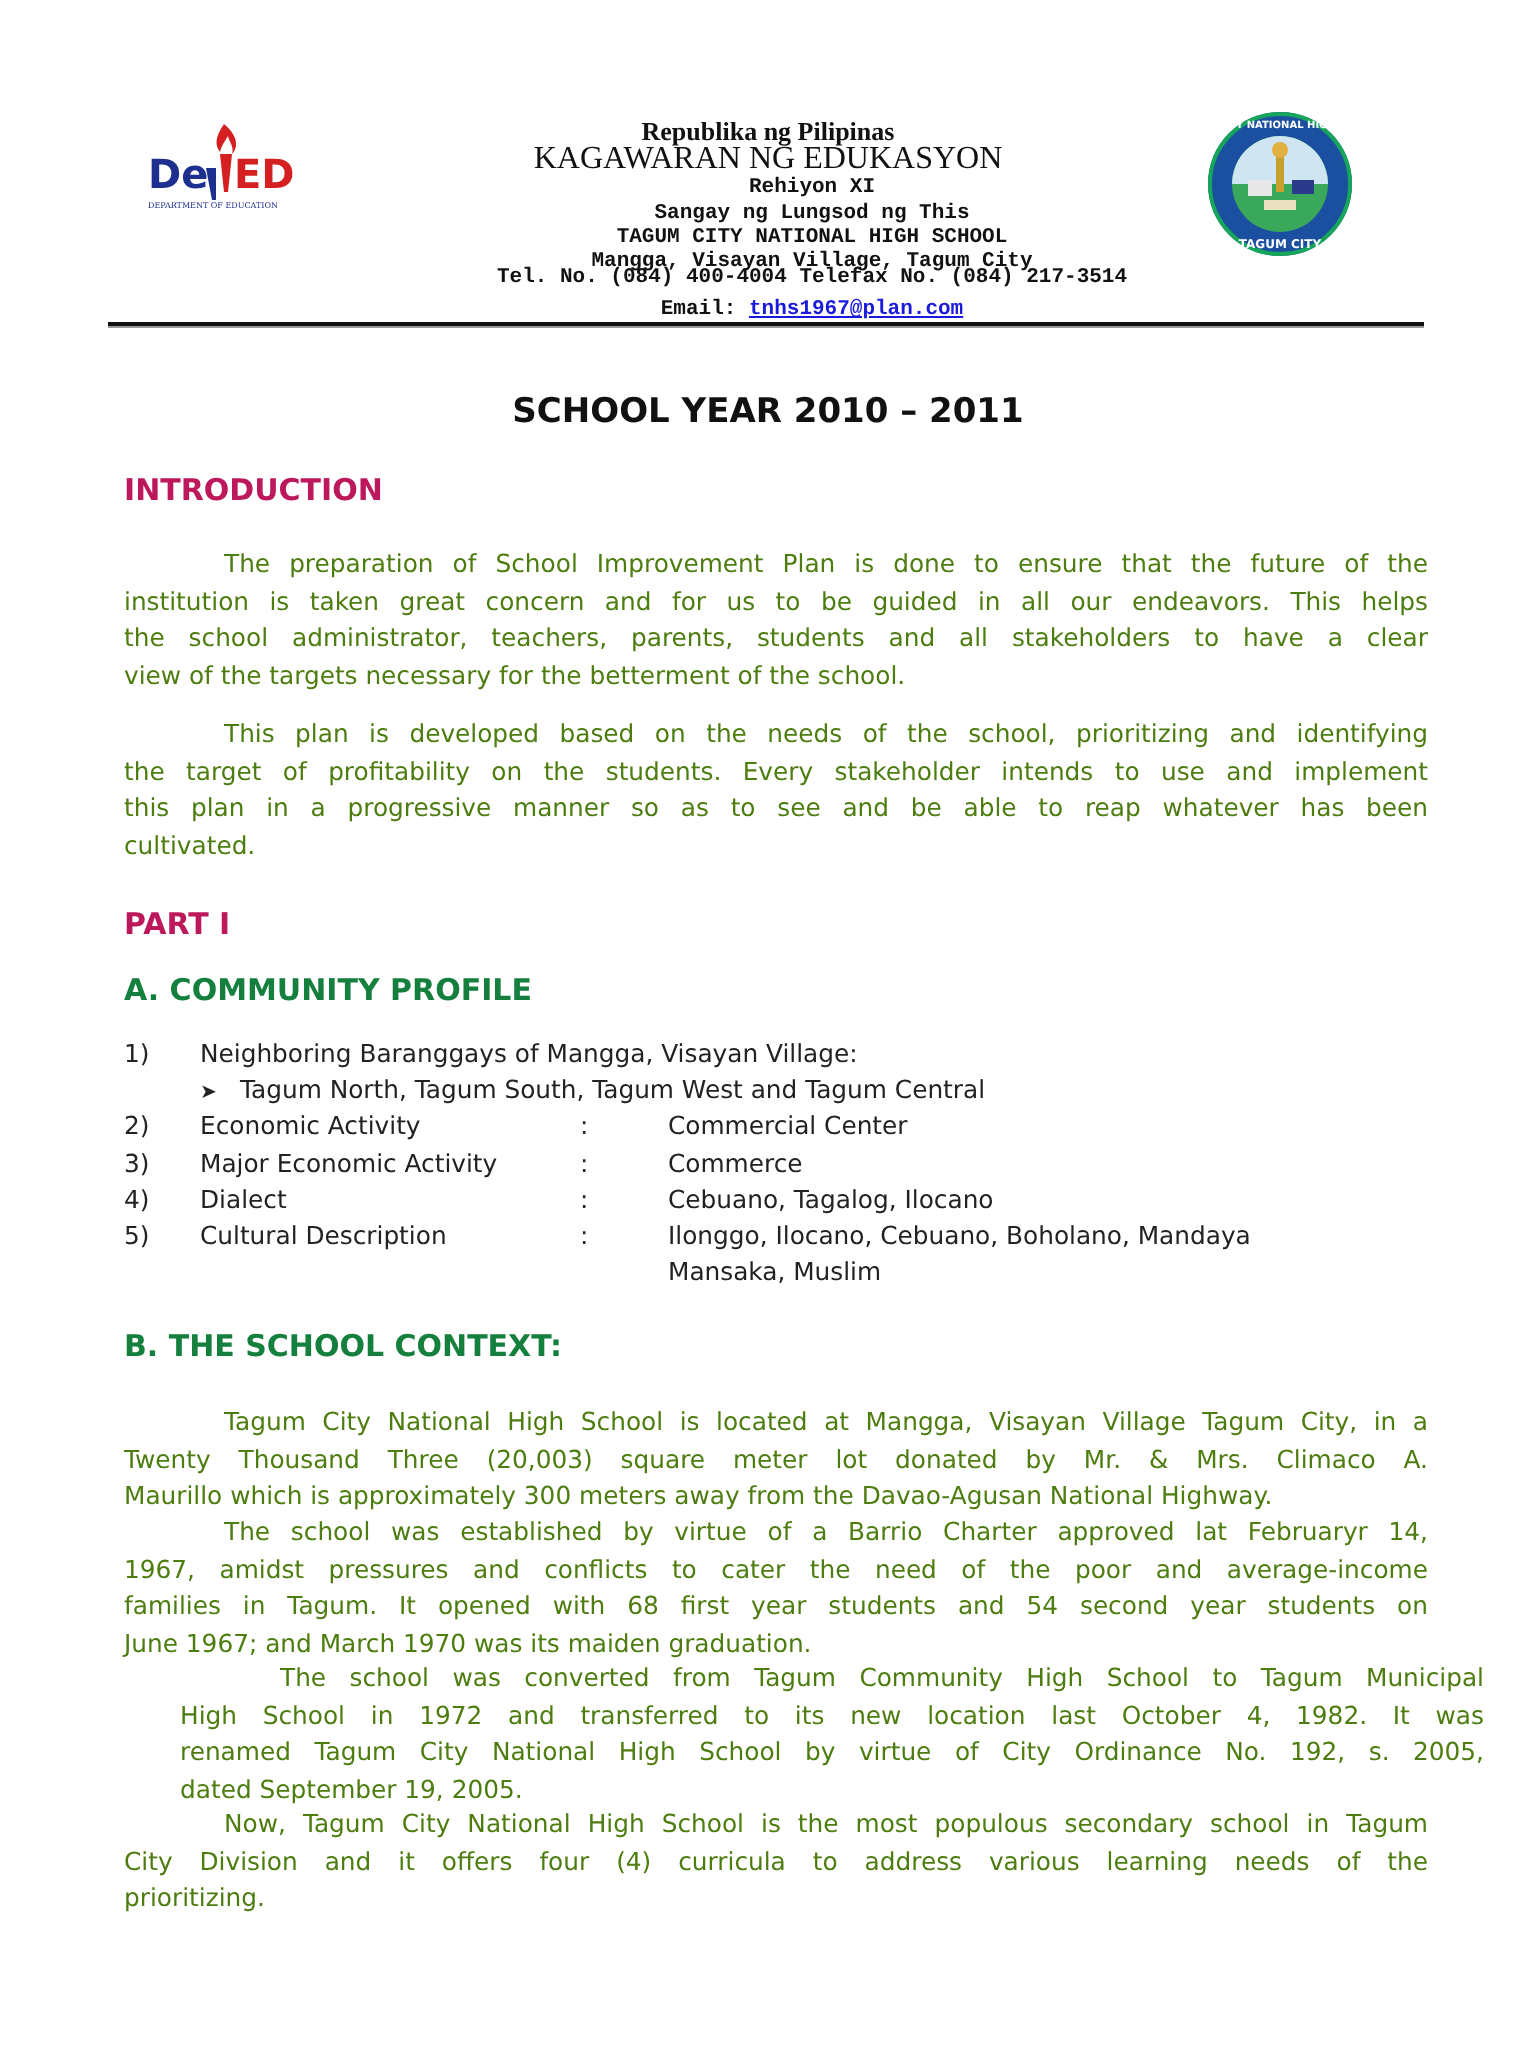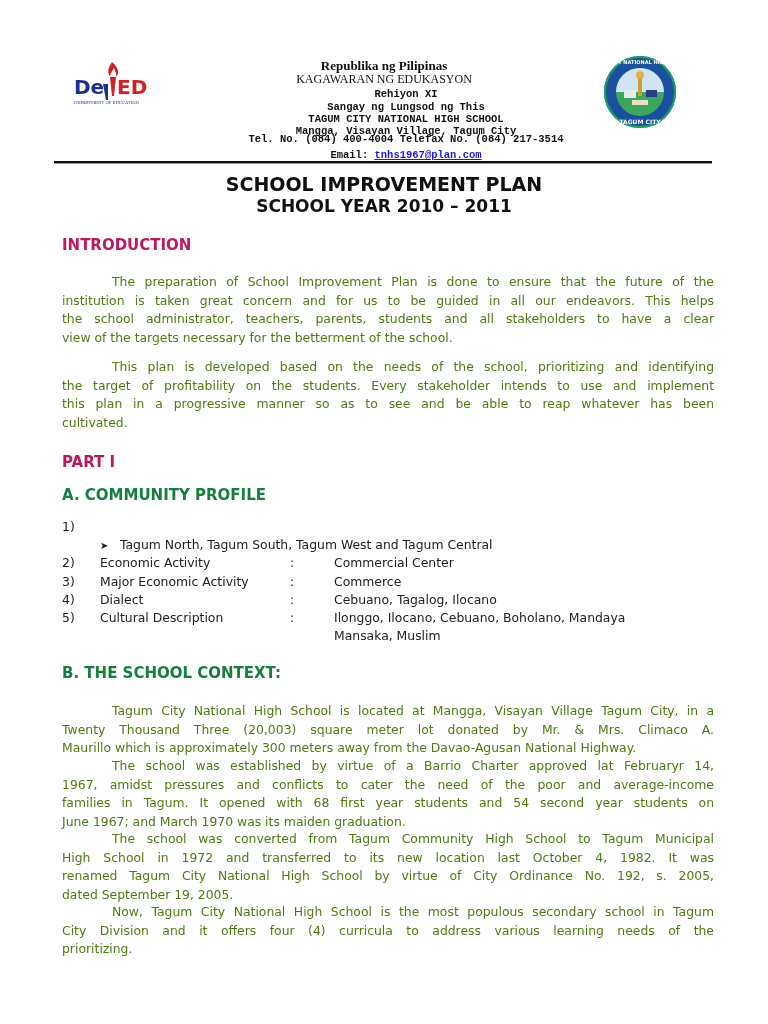--- a/index.html
+++ b/index.html
@@ -65,33 +65,32 @@
       <rect x="44" y="36" width="11" height="7" fill="#2b3a8a"></rect>
       <rect x="36" y="22" width="4" height="20" fill="#c8a030"></rect>
       <circle cx="38" cy="21" r="4" fill="#e0b040"></circle>
       <rect x="30" y="46" width="16" height="5" fill="#e8e0c0"></rect>
       <text x="38" y="10" text-anchor="middle" font-family="DejaVu Sans, sans-serif" font-size="5" font-weight="bold" fill="#ffffff">TAGUM CITY NATIONAL HIGH SCHOOL</text>
       <text x="38" y="70" text-anchor="middle" font-family="DejaVu Sans, sans-serif" font-size="6" font-weight="bold" fill="#ffffff">TAGUM CITY</text>
     </svg>
   </div>
 
   <div class="lh lh-serif-b" style="top:58px;">Republika ng Pilipinas</div>
-  <div class="lh lh-serif" style="top:72px; font-size:12px;">KAGAWARAN NG EDUKASYON</div>
+  <div class="lh lh-serif" style="top:72px; font-size:16px;">KAGAWARAN NG EDUKASYON</div>
   <div class="lh lh-mono" style="top:87px;">Rehiyon XI</div>
   <div class="lh lh-mono" style="top:100px;">Sangay ng Lungsod ng This</div>
   <div class="lh lh-mono" style="top:112px;">TAGUM CITY NATIONAL HIGH SCHOOL</div>
   <div class="lh lh-mono" style="top:124px;">Mangga, Visayan Village, Tagum City</div>
   <div class="lh lh-mono" style="top:132px;">Tel. No. (084) 400-4004 Telefax No. (084) 217-3514</div>
   <div class="lh lh-mono" style="top:148px;">
     <span>Email: </span><a>tnhs1967@plan.com</a>
   </div>
 
   <div class="rule"></div>
 
-  <div class="title title-1">SCHOOL IMPROVEMENT PLAN</div>
   <div class="title title-2">SCHOOL YEAR 2010 – 2011</div>
 
   <div class="h-black" style="top:236px;">INTRODUCTION</div>
 
   <div class="para" style="top:273px;">
     <span class="line" style="padding-left:50px;">The preparation of School Improvement Plan is done to ensure that the future of the</span>
     <span class="line">institution is taken great concern and for us to be guided in all our endeavors.  This helps</span>
     <span class="line">the school administrator, teachers, parents, students and all stakeholders to have a clear</span>
     <span class="line last">view of the targets necessary for the betterment of the school.</span>
   </div>
@@ -102,20 +101,21 @@
     <span class="line">this plan in a progressive manner so as to see and be able to reap whatever has been</span>
     <span class="line last">cultivated.</span>
   </div>
 
   <div class="h-black" style="top:453px;">PART I</div>
   <div class="h-blue" style="top:486px;">A. COMMUNITY PROFILE</div>
 
   <div class="plist">
     <div class="prow">
       <span class="pnum">1)</span>
+      <span class="plabel">Neighboring Baranggays of Mangga, Visayan Village:</span>
     </div>
     <div class="prow">
       <span class="psub"><span class="arrow">➤</span><span>Tagum North, Tagum South, Tagum West and Tagum Central</span></span>
     </div>
     <div class="prow">
       <span class="pnum">2)</span>
       <span class="plabel">Economic Activity</span>
       <span class="pcolon">:</span>
       <span class="pvalue">Commercial Center</span>
     </div>
@@ -150,21 +150,21 @@
     <span class="line last">Maurillo which is approximately 300 meters away from the Davao-Agusan National Highway.</span>
   </div>
 
   <div class="para" style="top:757px;">
     <span class="line" style="padding-left:50px;">The school was established by virtue of a Barrio Charter approved lat Februaryr 14,</span>
     <span class="line">1967, amidst pressures and conflicts to cater the need of the poor and average-income</span>
     <span class="line">families in Tagum. It opened with 68 first year students and 54 second year students on</span>
     <span class="line last">June 1967; and March 1970 was its maiden graduation.</span>
   </div>
 
-  <div class="para" style="top:830px;">
+  <div class="para" style="top:830px;margin-left:28px;">
     <span class="line" style="padding-left:50px;">The school was converted from Tagum Community High School to Tagum Municipal</span>
     <span class="line">High School in 1972 and transferred to its new location last October 4, 1982. It was</span>
     <span class="line">renamed Tagum City National High School by virtue of City Ordinance No. 192, s. 2005,</span>
     <span class="line last">dated September 19, 2005.</span>
   </div>
 
   <div class="para" style="top:903px;">
     <span class="line" style="padding-left:50px;">Now, Tagum City National High School is the most populous secondary school in Tagum</span>
     <span class="line">City Division and it offers four (4) curricula to address various learning needs of the</span>
     <span class="line last">prioritizing.</span>

